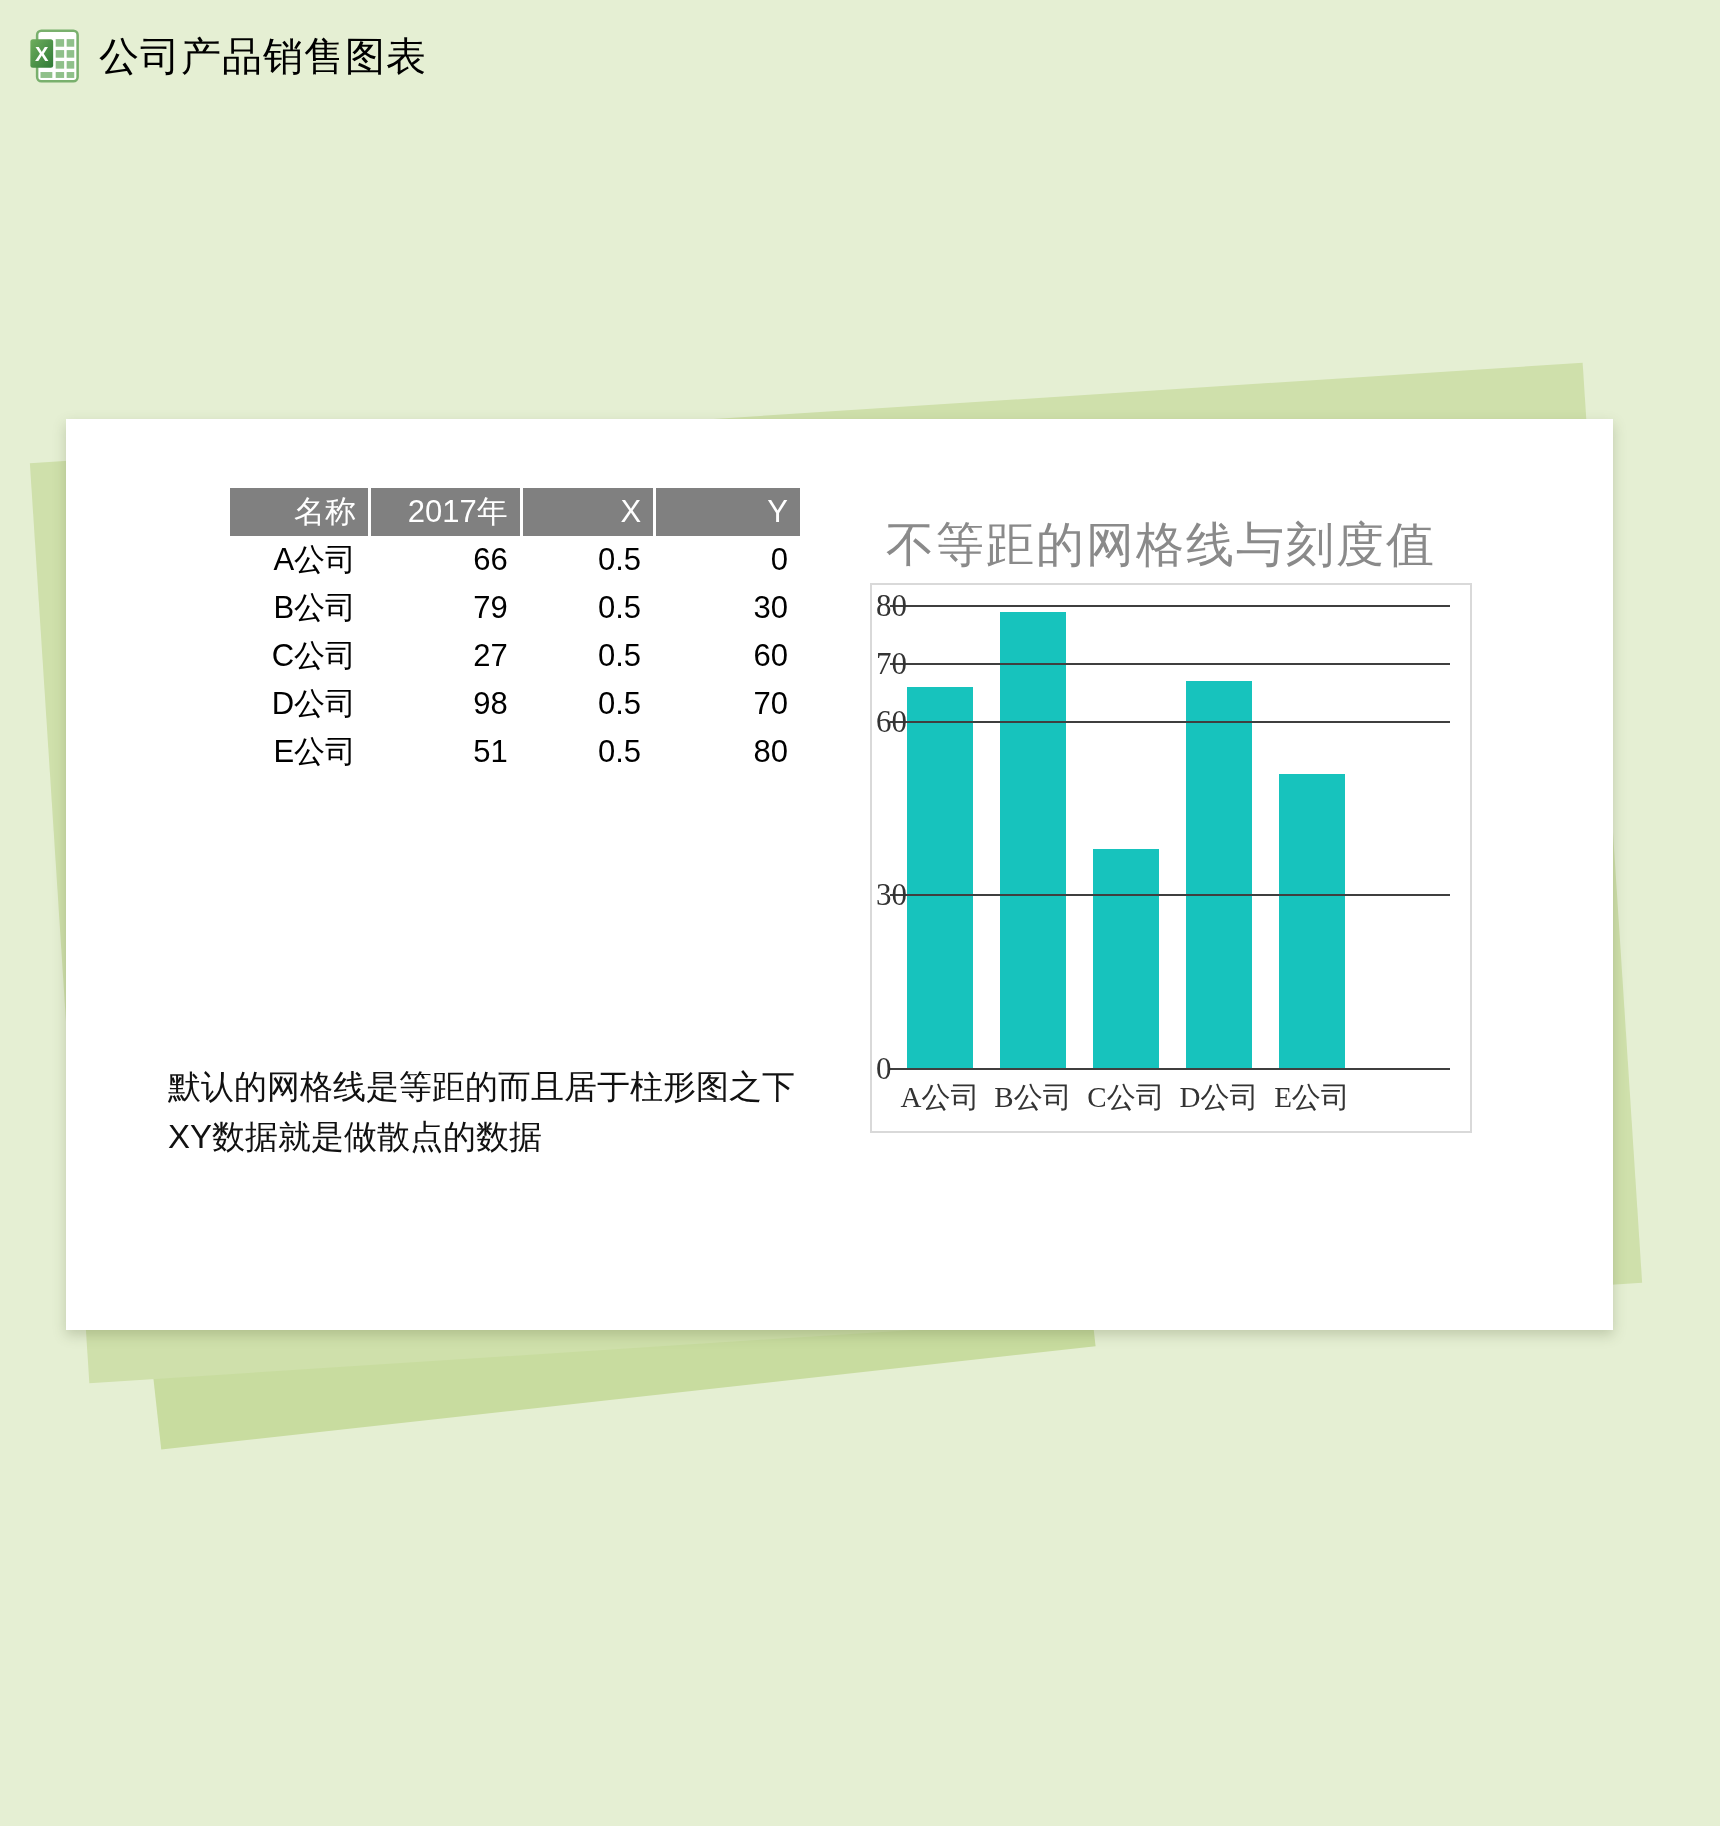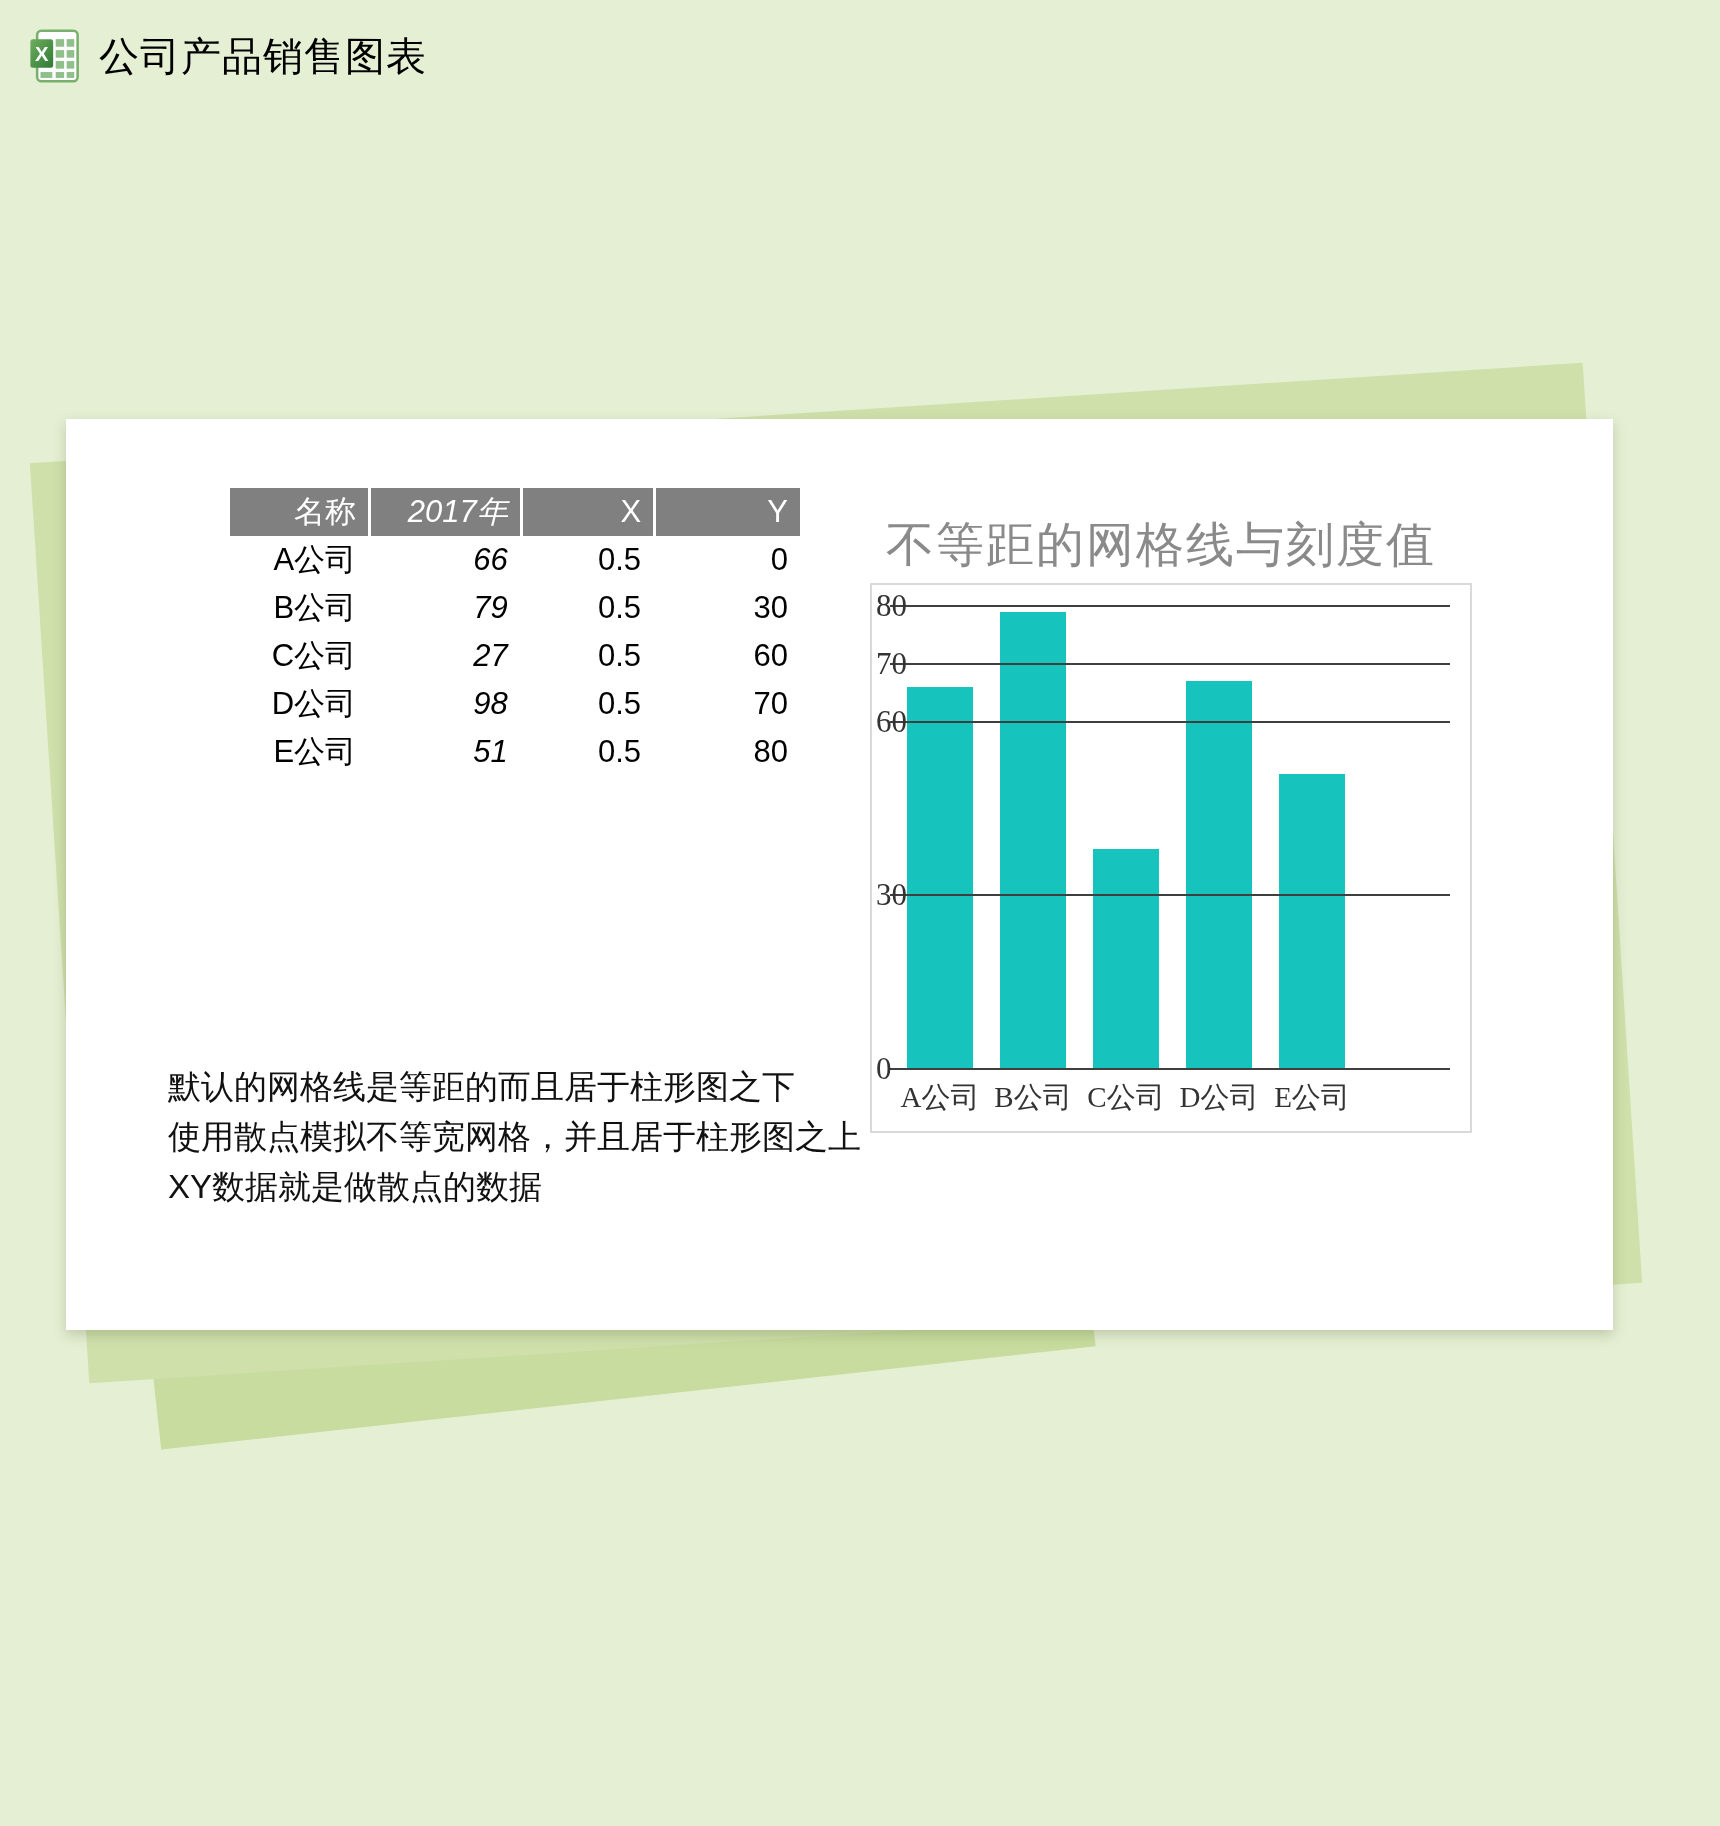--- a/index.html
+++ b/index.html
@@ -20,21 +20,21 @@
             background:var(--band-b,#c8dc9f); transform:rotate(-6.3deg); z-index:1; }
   .card   { position:absolute; left:66px; top:419px; width:1547px; height:911px;
             background:#ffffff; box-shadow:0 5px 12px rgba(80,90,50,.25); z-index:3; }
 
   
   .data-table { position:absolute; left:230px; top:488px; width:570px; z-index:4; font-size:31px; }
   .thead { display:flex; gap:3px; }
   .thead .cell { background:var(--th,#808080); color:#fff; }
   .trow { display:flex; gap:3px; }
   .cell { height:48px; line-height:48px; text-align:right; padding-right:12px; overflow:hidden; }
-  .c0 { width:142px; } .c1 { width:153px;font-style:italic; } .c2 { width:134px; } .c3 { width:148px; }
+  .c0 { width:142px; } .c1 { width:153px; } .c2 { width:134px; } .c3 { width:148px; }
   .trow .cell { color:#000; }
 
   
   .chart-title { position:absolute; left:886px; top:513px; z-index:4;
                  font-family:Liberation Mono, monospace; font-size:48px; color:#8a8a8a; letter-spacing:2px; }
   .chart-box { position:absolute; left:870px; top:583px; width:602px; height:550px;
                background:#fff; border:2px solid #d9d9d9; z-index:4; }
   .bar { position:absolute; width:66px; background:var(--bar,#17c3bd); z-index:1; }
   .gridline { position:absolute; left:18px; width:560px; height:2px;
               background:var(--grid,#3f3f3f); z-index:2; }
@@ -140,15 +140,14 @@
     <div class="ytick" style="top: 466px;">0</div>
     <div class="xtick" style="left: 18px;">A公司</div>
     <div class="xtick" style="left: 111px;">B公司</div>
     <div class="xtick" style="left: 204px;">C公司</div>
     <div class="xtick" style="left: 297px;">D公司</div>
     <div class="xtick" style="left: 390px;">E公司</div>
   </div>
 
 <div class="notes" id="notes">
     <div>默认的网格线是等距的而且居于柱形图之下</div>
-    <div>使用散点模拟不等宽网格，并且居于柱形图之上</div>
     <div>XY数据就是做散点的数据</div>
   </div>
 
 </body></html>

